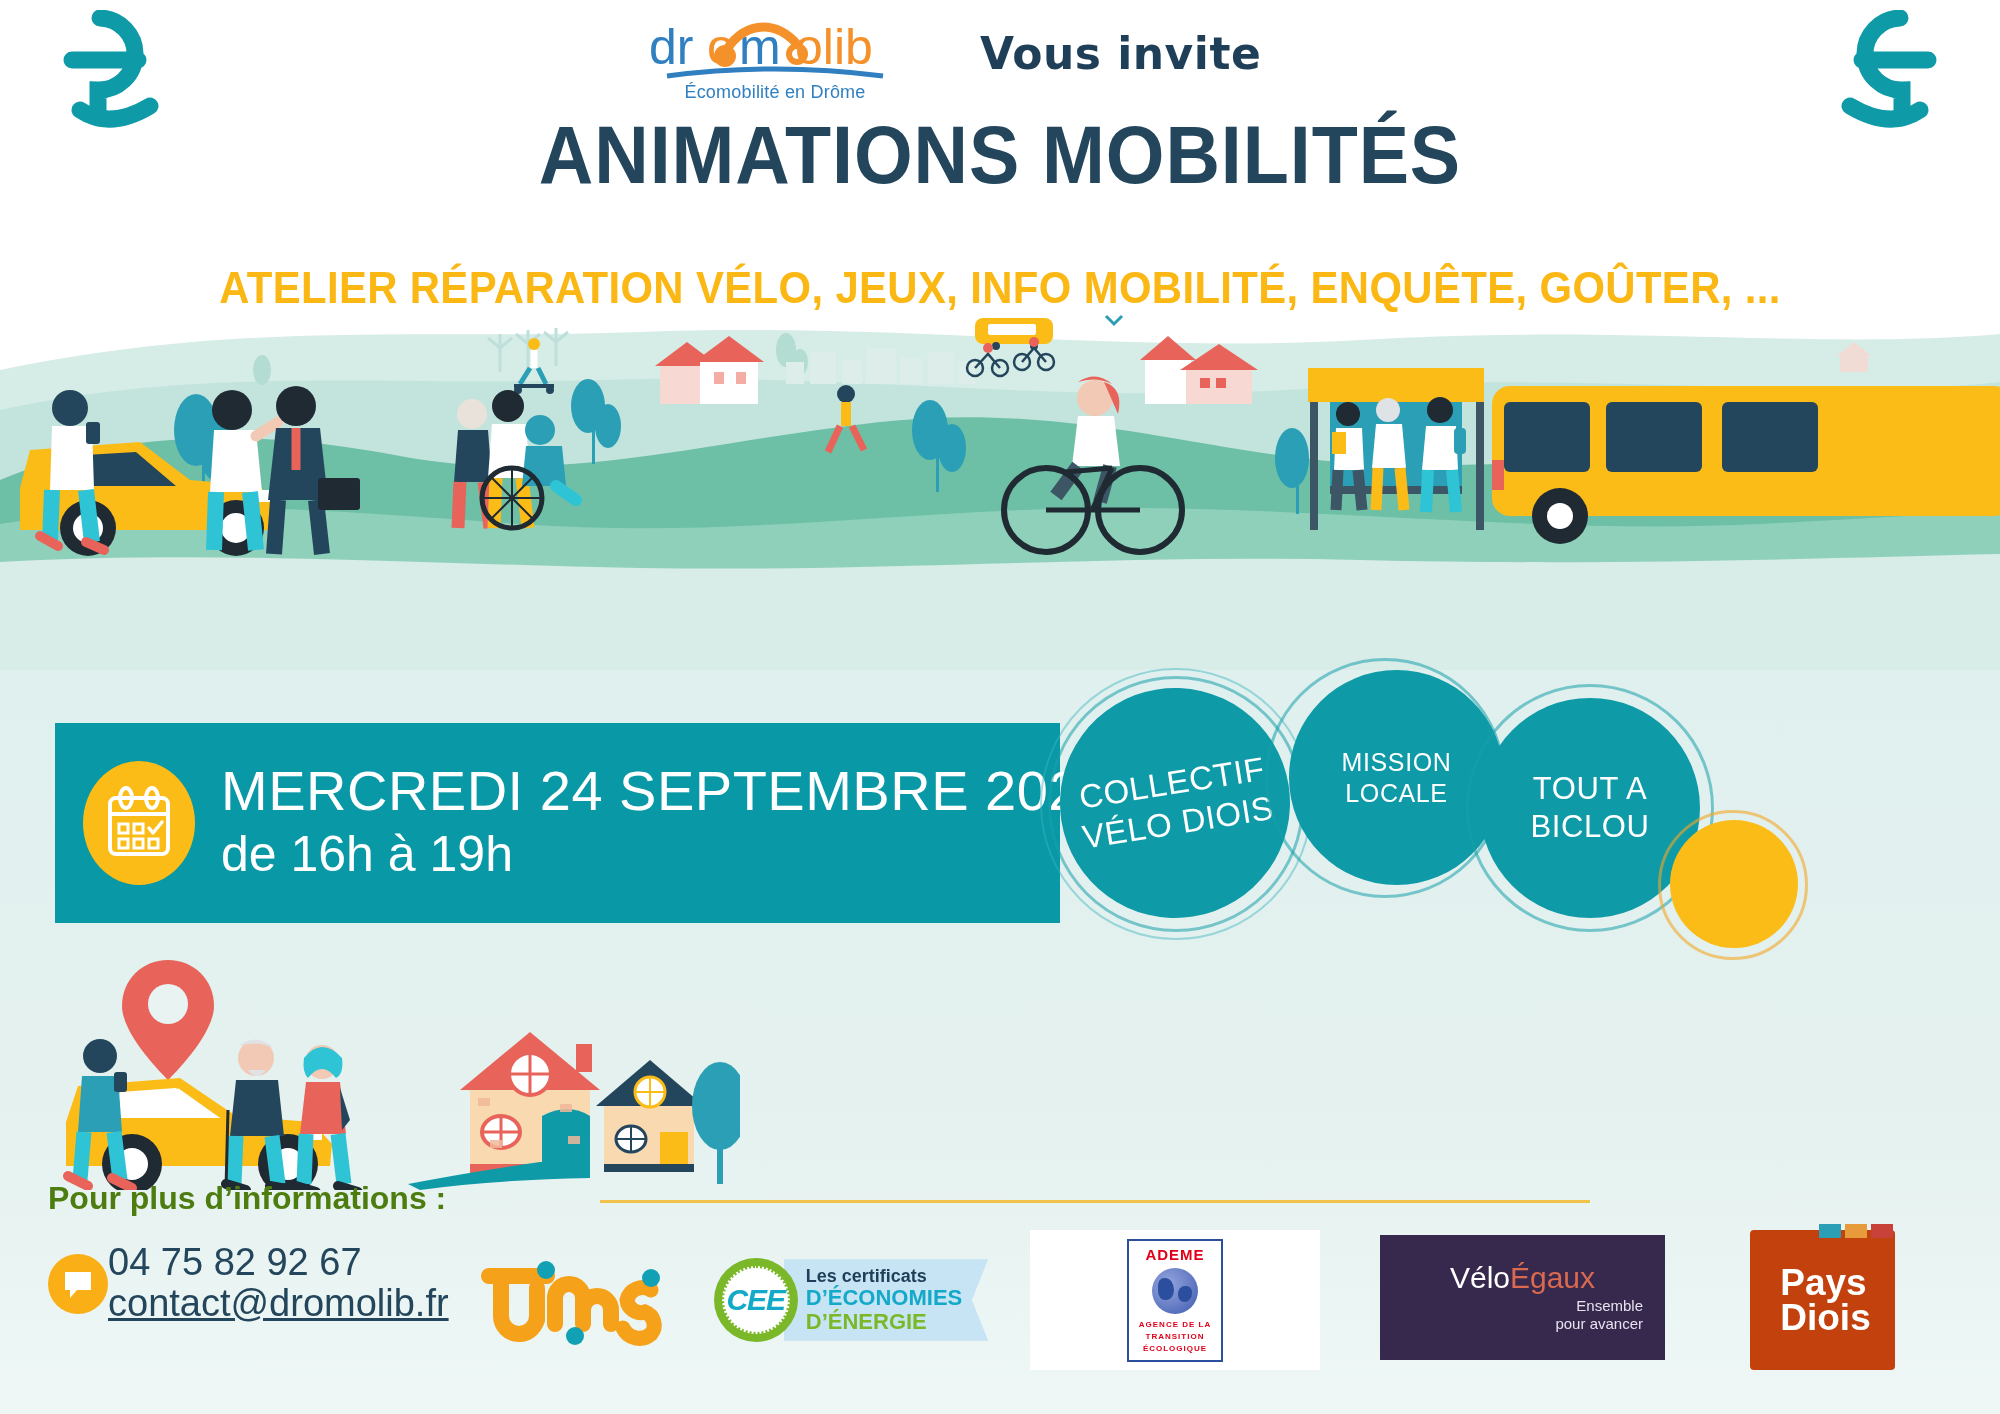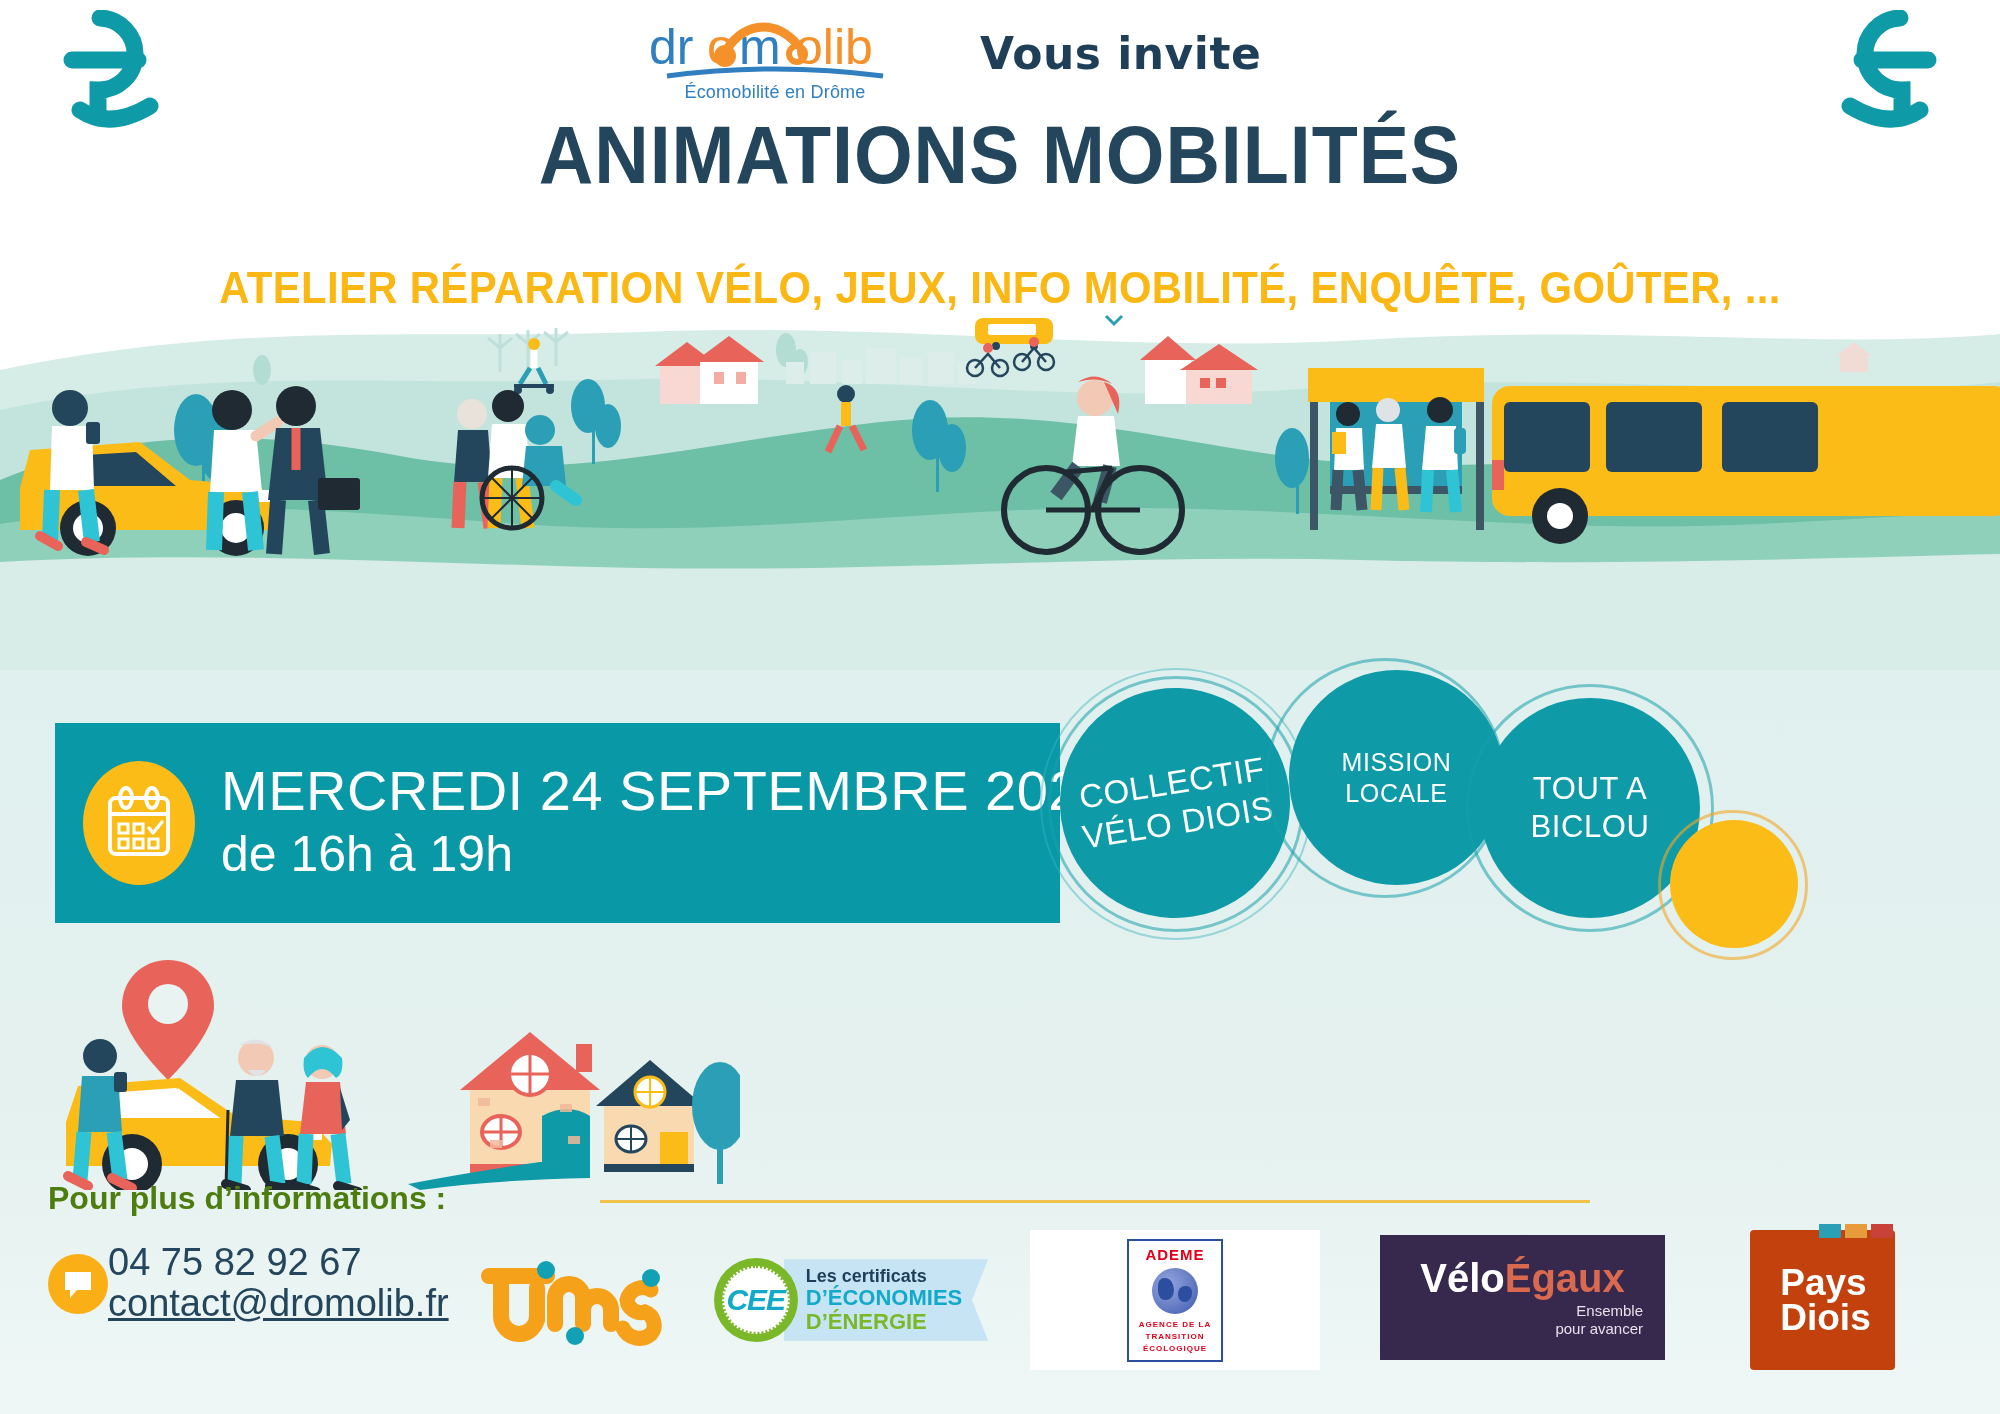--- a/index.html
+++ b/index.html
@@ -152,21 +152,21 @@
   .ademe { border:2px solid #2b4f9e; padding:5px 8px; width:96px; text-align:center; }
   .ademe-t { font-family:"Liberation Sans", sans-serif; font-weight:bold; font-size:15px; color:#e1001a; letter-spacing:1px; }
   .ademe-globe { width:46px; height:46px; border-radius:50%; background:radial-gradient(circle at 35% 35%,#93a5de 0%,#6f84c9 45%,#3d5bb0 100%); margin:5px auto; position:relative; overflow:hidden; }
   .ademe-globe::before { content:""; position:absolute; left:6px; top:10px; width:16px; height:22px; background:#2b4f9e; border-radius:40% 60% 50% 45%; }
   .ademe-globe::after { content:""; position:absolute; right:6px; top:18px; width:14px; height:16px; background:#2b4f9e; border-radius:50% 40% 55% 45%; }
   .ademe-s { font-family:"Liberation Sans", sans-serif; font-weight:bold; font-size:8px; color:#e1001a; letter-spacing:1px; line-height:1.5; }
 
   
   .velo { left:910px; top:10px; width:285px; height:125px; background:#37284d; }
   .velo-inner { width:100%; text-align:center; }
-  .velo-word { font-family:"Liberation Sans", sans-serif; font-weight:bold; font-size:40px; line-height:1; }
+  .velo-word { font-family:"Liberation Sans", sans-serif; font-weight:normal; font-size:30px; line-height:1; }
   .velo-v { color:#ffffff; }
   .velo-e { color:#d9694f; }
   .velo-sub { font-family:"Liberation Sans", sans-serif; font-size:15px; color:#e7e2ee; line-height:1.15; margin-top:4px; text-align:right; padding-right:22px; }
 
   
   .pays { left:1280px; top:5px; width:145px; height:140px; background:#c2410c; border-radius:4px; }
   .pays-t { font-family:"Liberation Sans", sans-serif; font-weight:bold; font-size:37px; color:#ffffff; line-height:.95; text-align:left; padding-left:6px; }
   .pays-tabs { position:absolute; right:2px; top:-6px; display:flex; gap:4px; }
   .pays-tab { width:22px; height:14px; }
 </style>

